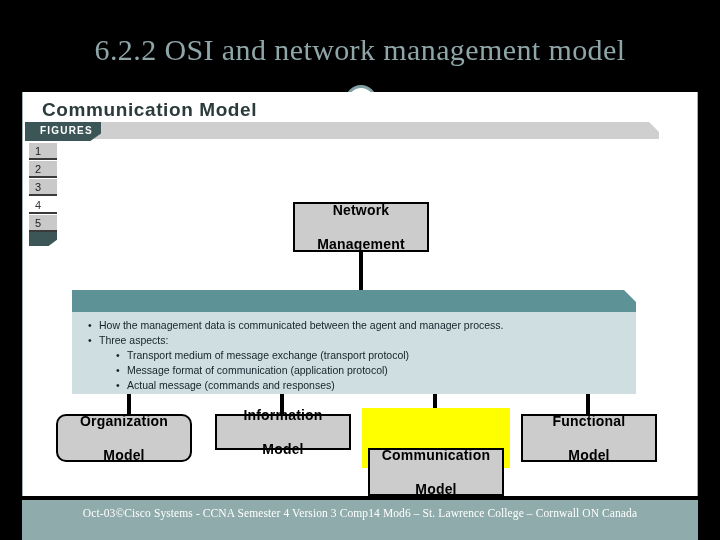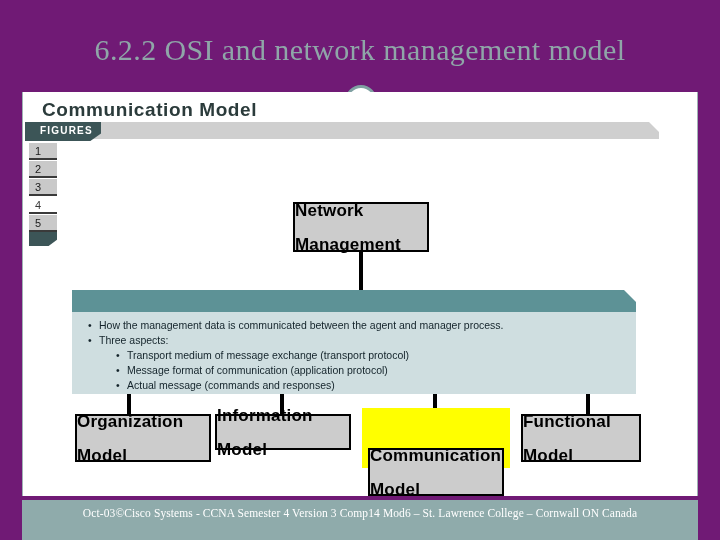--- a/index.html
+++ b/index.html
@@ -9,21 +9,21 @@
     height: 540px;
     background: #ffffff;
     font-family: "Liberation Sans", sans-serif;
     overflow: hidden;
   }
 
   #slide {
     position: relative;
     width: 720px;
     height: 540px;
-    background: #701a75;
+    background: #000000;
   }
 
   
   .title-area {
     position: absolute;
     left: 0; top: 30px;
     width: 720px; height: 62px;
   }
   .slide-title {
     font-family: "Liberation Serif", serif;
@@ -130,23 +130,23 @@
     background: #3c5557;
     clip-path: polygon(0 0, 100% 0, 100% 55%, 70% 100%, 0 100%);
   }
 
   
   .nodebox {
     position: absolute;
     background: #cccccc;
     border: 2px solid #000000;
     color: #000000;
-    font-size: 17px;
+    font-size: 14px;
     font-weight: bold;
-    text-align: left;
+    text-align: center;
     line-height: 17px;
     display: flex;
     align-items: center;
     justify-content: center;
     letter-spacing: 0.2px;
   }
   .nodebox span { display: block; width: 100%; }
 
   #box-network {
     left: 293px; top: 202px;
@@ -190,24 +190,24 @@
   }
   .bullet-l1 { margin-left: 4px; }
   .bullet-l2 { margin-left: 32px; }
   .bullet-dot {
     width: 11px;
     flex: 0 0 11px;
     color: #13232a;
   }
 
   
-  #box-org  { left: 75px;  top: 414px; width: 136px; height: 48px; }
+  #box-org  { left: 56px;  top: 414px; width: 136px; height: 48px; border-radius: 10px; }
   #box-info { left: 215px; top: 414px; width: 136px; height: 36px; }
   #box-comm { left: 368px; top: 408px; width: 136px; height: 48px; margin-top: 40px; }
-  #box-func { left: 521px; top: 414px; width: 120px; height: 48px; }
+  #box-func { left: 521px; top: 414px; width: 136px; height: 48px; }
 
   .highlight-ring {
     position: absolute;
     left: 362px; top: 408px;
     width: 148px; height: 60px;
     border: 6px dashed #ffff00;
     background: #ffff00;
   }
 
   

